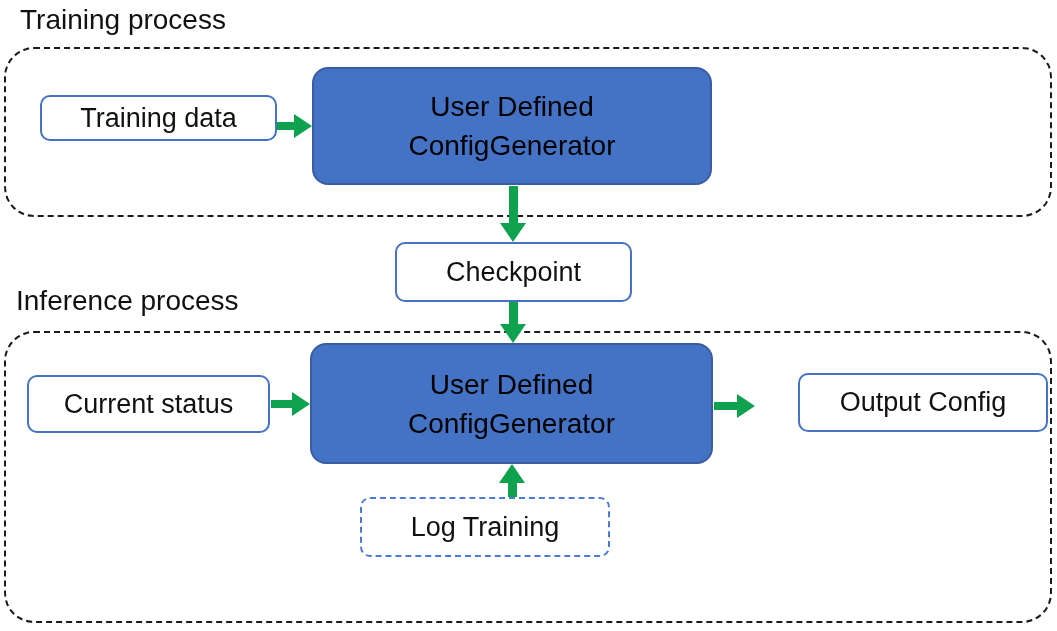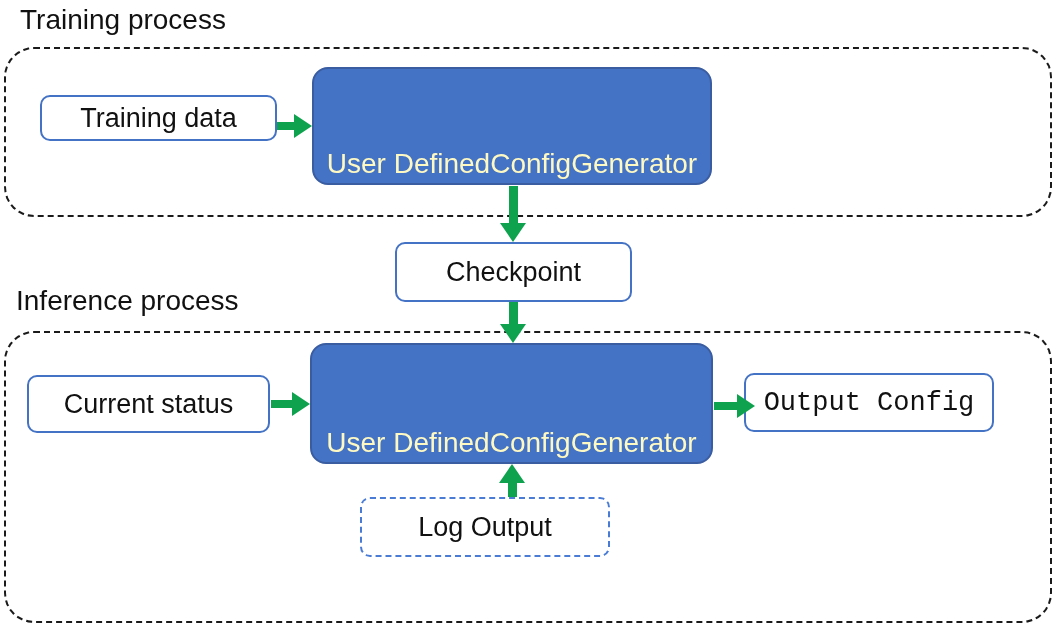--- a/index.html
+++ b/index.html
@@ -45,25 +45,24 @@
     background: #ffffff;
     border: 2px solid var(--box-border);
     border-radius: 10px;
     color: var(--text);
     white-space: nowrap;
   }
   .node.blue {
     background: var(--node-fill);
     border: 2.5px solid var(--node-border);
     border-radius: 16px;
-    color: #fef9c3;
+    color: #000000;
     font-size: 28px;
-    flex-direction: row;
+    flex-direction: column;
     line-height: 39px;
-    align-items: flex-end;
   }
   .node.trigger {
     border: 2px dashed var(--trigger-border);
     border-radius: 10px;
     background: #ffffff;
   }
   
   .arrow { position: absolute; display: flex; }
   .arrow.right { flex-direction: row; align-items: center; }
   .arrow.right .shaft { flex: 1; height: 8px; background: var(--arrow); }
@@ -118,26 +117,26 @@
 
   <div class="node" style="left:395px; top:242px; width:237px; height:60px;">
     <span>Checkpoint</span>
   </div>
 
   <div class="node blue" style="left:310px; top:343px; width:403px; height:121px;">
     <span>User Defined</span>
     <span>ConfigGenerator</span>
   </div>
 
-  <div class="node" style="left:744px; top:373px; width:250px; height:59px;font-family:Liberation Mono, monospace;">
+  <div class="node" style="left:798px; top:373px; width:250px; height:59px;">
     <span>Output Config</span>
   </div>
 
   <div class="node trigger" style="left:360px; top:497px; width:250px; height:60px; z-index:1;">
-    <span>Log Output</span>
+    <span>Log Training</span>
   </div>
 
 
   <div class="arrow right" style="left:277px; top:114px; width:35px; height:24px; z-index:3;">
     <div class="shaft"></div>
     <div class="head"></div>
   </div>
 
   <div class="arrow down" style="left:500px; top:186px; width:26px; height:56px; z-index:3;">
     <div class="shaft"></div>

